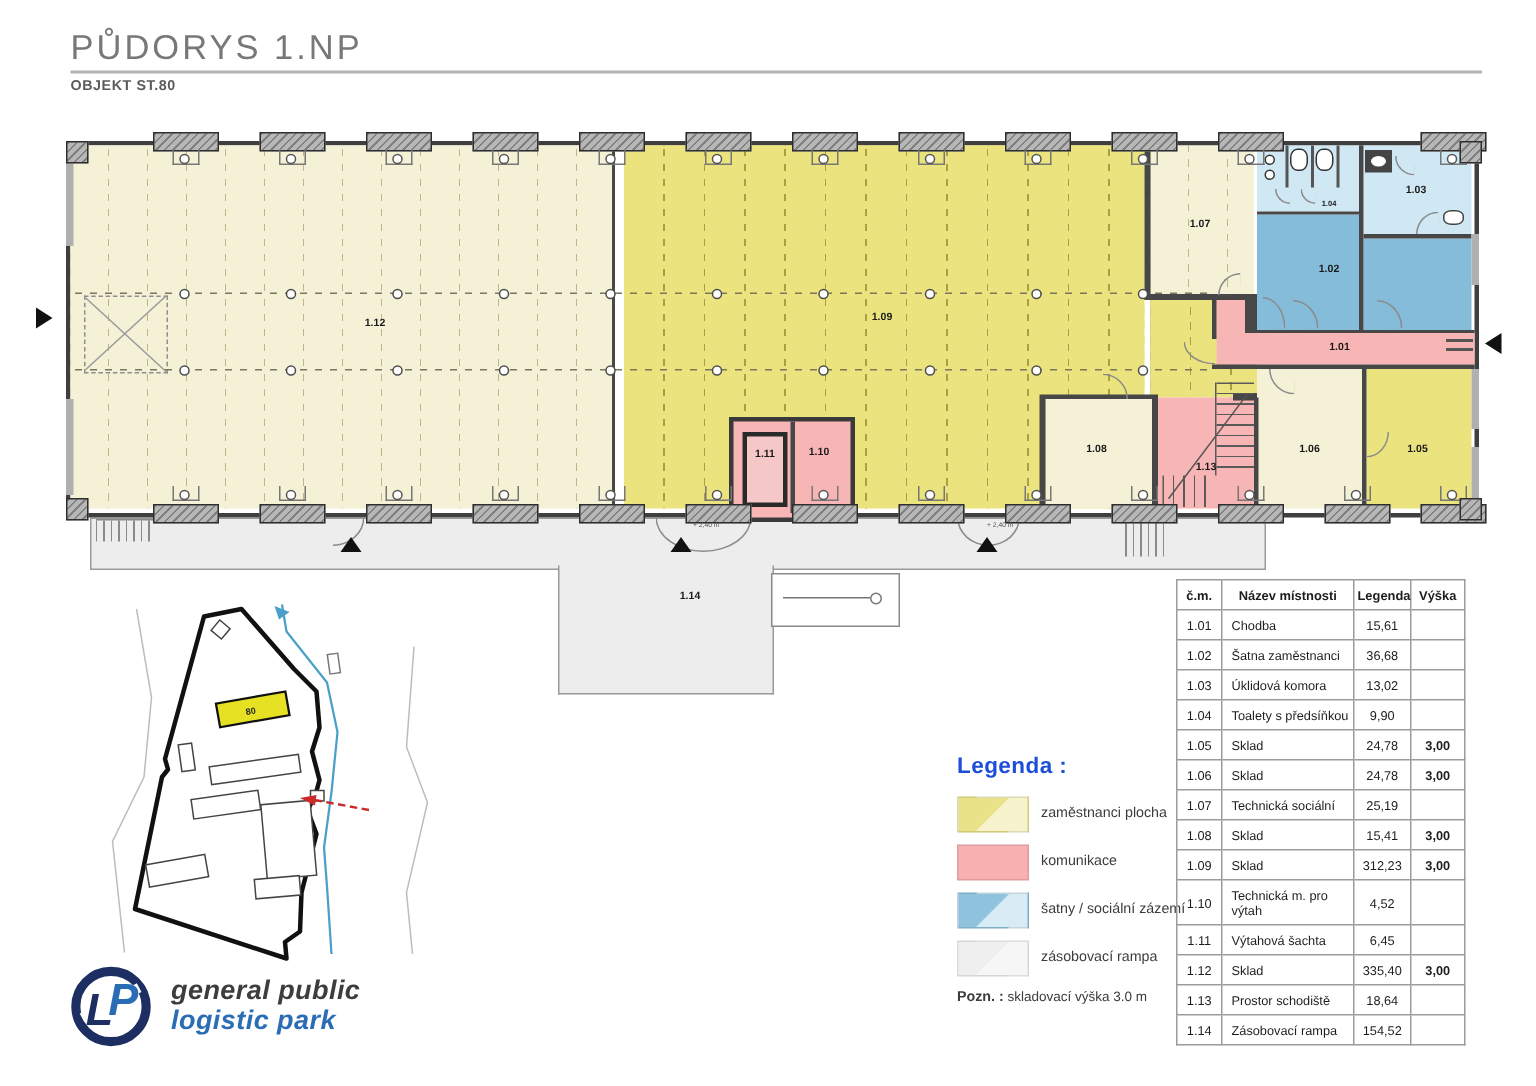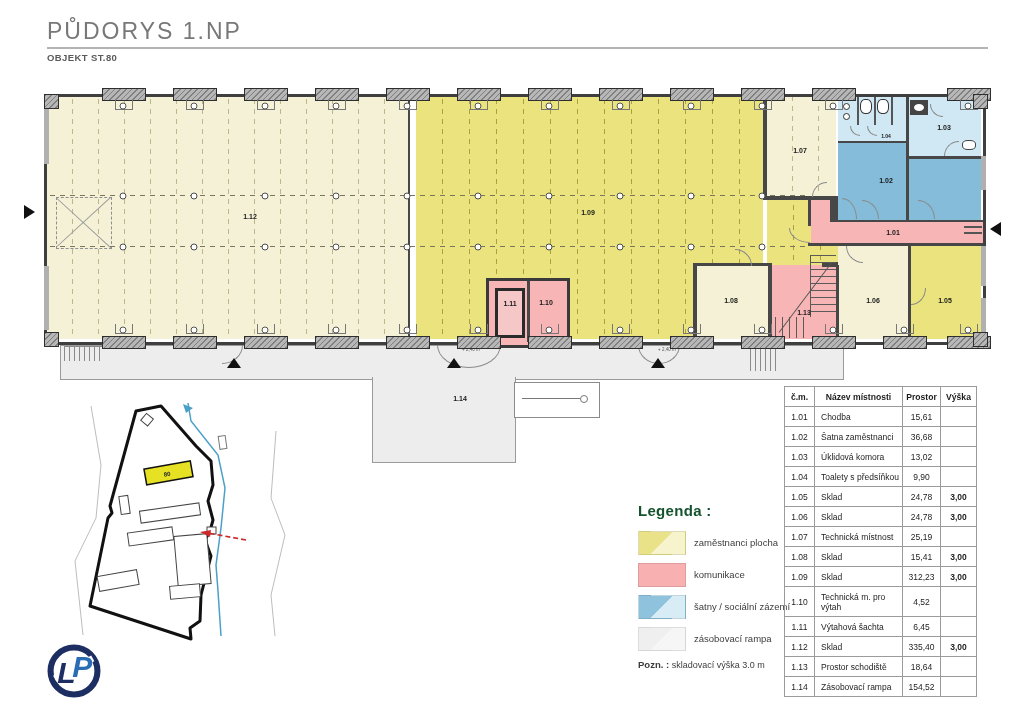--- a/index.html
+++ b/index.html
@@ -45,21 +45,21 @@
   .half-down{border-top:none;border-radius:0 0 50% 50%/0 0 100% 100%;}
   .tri-up{position:absolute;width:0;height:0;border-left:7px solid transparent;border-right:7px solid transparent;border-bottom:10px solid #111;}
   .tri-right{position:absolute;width:0;height:0;border-top:7px solid transparent;border-bottom:7px solid transparent;border-left:11px solid #111;}
   .tri-left{position:absolute;width:0;height:0;border-top:7px solid transparent;border-bottom:7px solid transparent;border-right:11px solid #111;}
   .comb{position:absolute;border-top:1px solid #8a8a8a;background-image:repeating-linear-gradient(90deg,#8a8a8a 0 1px,transparent 1px 5px);}
   .xbox{position:absolute;border:1px dashed #8f8f8f;}
   .diag{position:absolute;height:1px;background:#9a9a9a;transform-origin:0 50%;}
   .doorline{position:absolute;background:#555;}
   
   #legend{position:absolute;left:638px;top:502px;width:190px;}
-  #legend-title{font-size:15px;font-weight:bold;color:#14532d;letter-spacing:.3px;}
+  #legend-title{font-size:15px;font-weight:bold;color:#1d4ed8;letter-spacing:.3px;}
   .lgrow{position:absolute;left:0;width:190px;height:22px;}
   .lgswatch{position:absolute;left:0;top:0;width:46px;height:22px;border:1px solid rgba(0,0,0,.10);}
   .lglabel{position:absolute;left:56px;top:50%;transform:translateY(-50%);font-size:9.5px;color:#3c3c3c;}
   #legend-note{position:absolute;left:0;top:157px;font-size:9px;color:#3c3c3c;}
   #legend-note b{font-size:9.5px;}
   
   #room-table{position:absolute;left:784px;top:386px;width:192px;border-collapse:collapse;table-layout:fixed;}
   #room-table th,#room-table td{border:1px solid #9b9b9b;font-size:8.5px;color:#1d1d1d;padding:4.5px 2px;text-align:center;}
   #room-table th{font-weight:bold;font-size:8.6px;}
   #room-table td.cname{text-align:left;padding-left:6px;}
@@ -349,21 +349,21 @@
   <colgroup>
       <col style="width:30px">
       <col style="width:88px">
       <col style="width:38px">
       <col style="width:36px">
     </colgroup>
   <thead>
       <tr>
         <th>č.m.</th>
         <th>Název místnosti</th>
-        <th>Prostor</th>
+        <th>Legenda</th>
         <th>Výška</th>
       </tr>
     </thead>
   <tbody>
       <tr>
         <td>1.01</td>
         <td class="cname">Chodba</td>
         <td>15,61</td>
         <td></td>
       </tr>
@@ -392,21 +392,21 @@
         <td class="bold">3,00</td>
       </tr>
       <tr>
         <td>1.06</td>
         <td class="cname">Sklad</td>
         <td>24,78</td>
         <td class="bold">3,00</td>
       </tr>
       <tr>
         <td>1.07</td>
-        <td class="cname">Technická místnost</td>
+        <td class="cname">Technická sociální</td>
         <td>25,19</td>
         <td></td>
       </tr>
       <tr>
         <td>1.08</td>
         <td class="cname">Sklad</td>
         <td>15,41</td>
         <td class="bold">3,00</td>
       </tr>
       <tr>
@@ -448,13 +448,17 @@
     </tbody>
 </table>
 
 <div id="logo">
   <svg width="60" height="60" viewBox="0 0 64 64">
     <circle cx="32" cy="32" r="25" fill="none" stroke="#1d2e63" stroke-width="6.5"></circle>
     <rect x="10" y="26" width="46" height="7" fill="#fff" transform="rotate(-28 32 32)"></rect>
     <text x="14" y="45" font-size="32" font-weight="bold" font-style="italic" fill="#1d2e63" font-family="Liberation Sans, sans-serif">L</text>
     <text x="30" y="38" font-size="32" font-weight="bold" font-style="italic" fill="#2a6db4" font-family="Liberation Sans, sans-serif">P</text>
   </svg>
+  <div id="logo-text">
+    <div id="logo-line1">general public</div>
+    <div id="logo-line2">logistic park</div>
+  </div>
 </div>
 
 </body></html>

